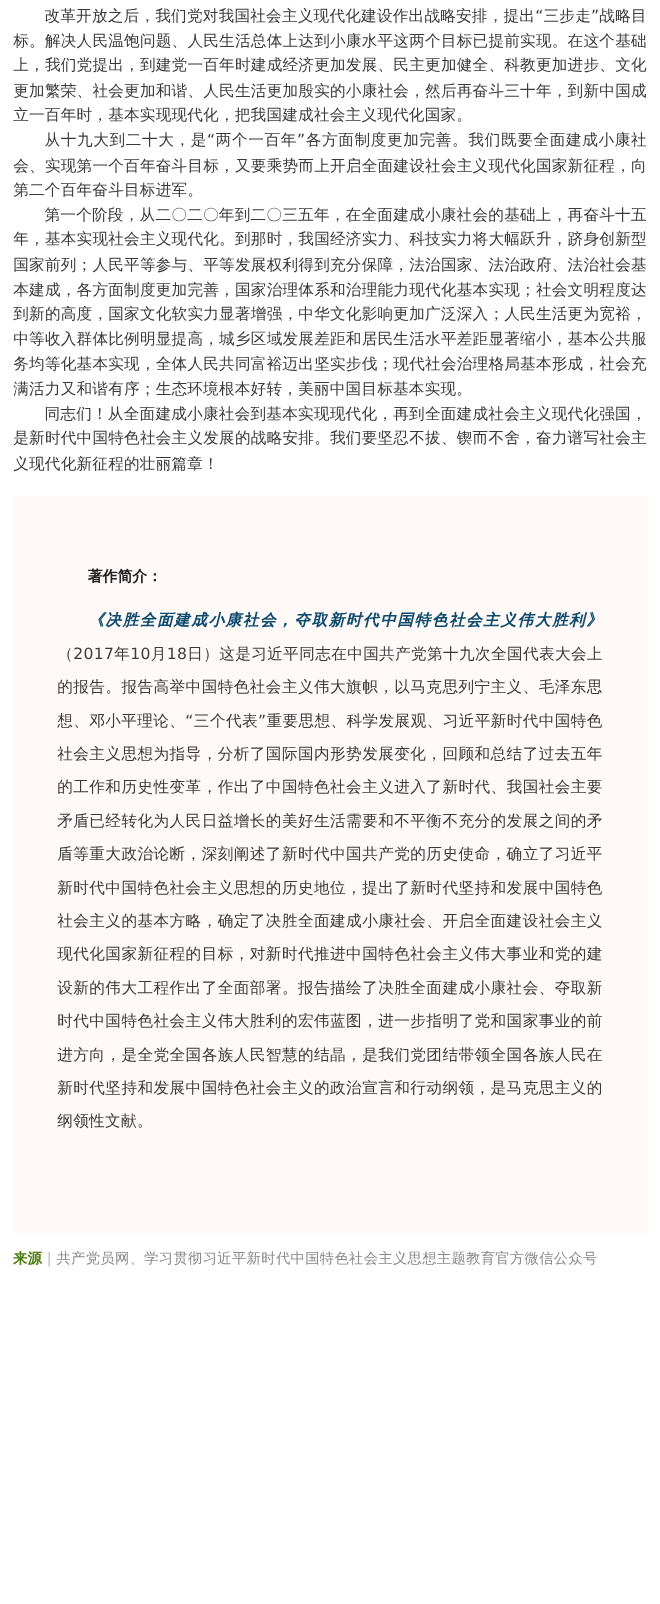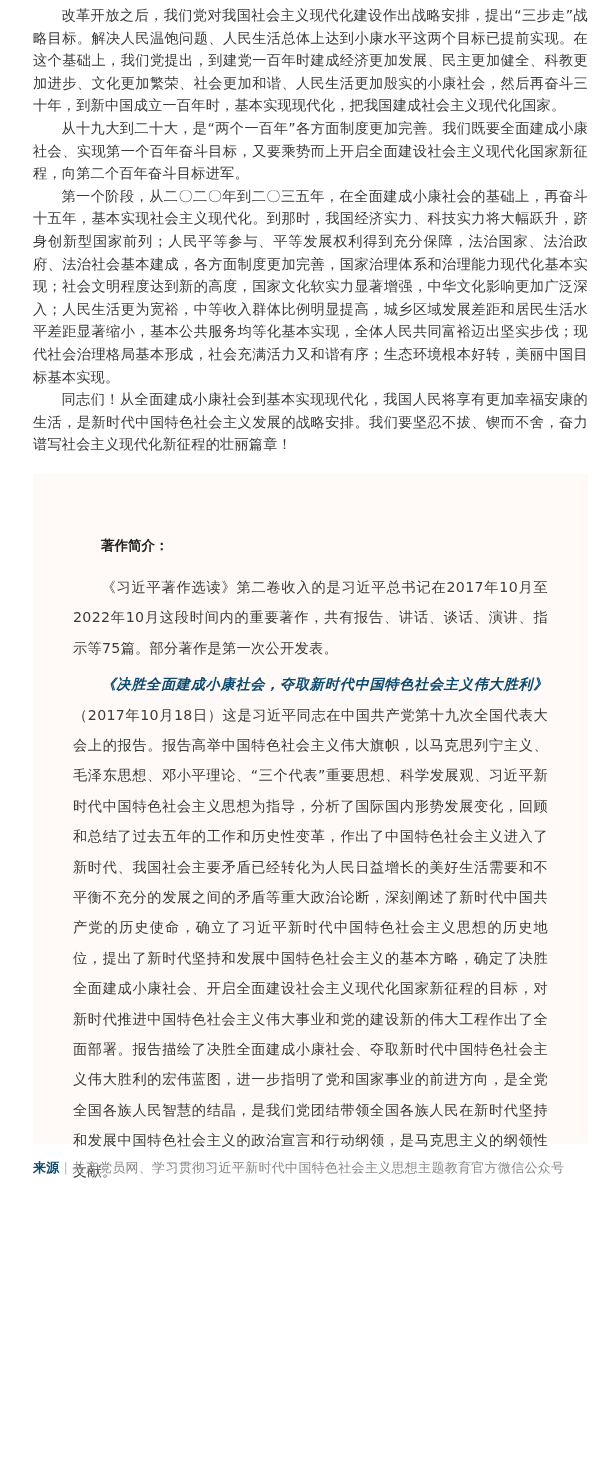--- a/index.html
+++ b/index.html
@@ -3,21 +3,21 @@
 <meta charset="utf-8">
 <style>
   html, body { margin: 0; padding: 0; background: #ffffff; }
   body {
     width: 600px;
     height: 1458px;
     overflow: hidden;
     font-family: "DejaVu Sans", "Liberation Sans", sans-serif;
     color: #3a3a3a;
   }
-  .article { padding: 4px 12px 0 12px; margin-left: 21px; }
+  .article { padding: 4px 12px 0 12px; }
   .main p {
     margin: 0;
     font-size: 14.2px;
     line-height: 22.6px;
     text-indent: 2em;
     text-align: justify;
     letter-spacing: 0.2px;
     color: #3a3a3a;
   }
   .intro-box {
@@ -26,21 +26,20 @@
     height: 670px;
     box-sizing: border-box;
     padding: 62px 40px 0 40px;
   }
   .intro-box .intro-heading {
     font-weight: bold;
     font-size: 13.5px;
     color: #222222;
     margin: 0 0 14px 28px;
     line-height: 22px;
-    font-family: Liberation Mono, monospace;
   }
   .intro-box p {
     margin: 0 0 6px 0;
     font-size: 14.2px;
     line-height: 30.4px;
     text-align: justify;
     color: #3a3a3a;
     letter-spacing: 0.3px;
   }
   .intro-box p.indent { text-indent: 2em; }
@@ -53,38 +52,37 @@
     letter-spacing: 0.6px;
     font-style: italic;
   }
   .source {
     margin-top: 14px;
     font-size: 13px;
     line-height: 20px;
     color: #888888;
     letter-spacing: 0.3px;
   }
-  .source .source-label { color: #0c4a6e; font-weight: bold; }
+  .source .source-label { color: #4d7c0f; font-weight: bold; }
   .source .sep { color: #bbbbbb; margin: 0 4px; }
 </style>
 </head>
 <body>
 
 <div class="article">
 
   <div class="main">
     <p>改革开放之后，我们党对我国社会主义现代化建设作出战略安排，提出“三步走”战略目标。解决人民温饱问题、人民生活总体上达到小康水平这两个目标已提前实现。在这个基础上，我们党提出，到建党一百年时建成经济更加发展、民主更加健全、科教更加进步、文化更加繁荣、社会更加和谐、人民生活更加殷实的小康社会，然后再奋斗三十年，到新中国成立一百年时，基本实现现代化，把我国建成社会主义现代化国家。</p>
     <p>从十九大到二十大，是“两个一百年”各方面制度更加完善。我们既要全面建成小康社会、实现第一个百年奋斗目标，又要乘势而上开启全面建设社会主义现代化国家新征程，向第二个百年奋斗目标进军。</p>
     <p>第一个阶段，从二〇二〇年到二〇三五年，在全面建成小康社会的基础上，再奋斗十五年，基本实现社会主义现代化。到那时，我国经济实力、科技实力将大幅跃升，跻身创新型国家前列；人民平等参与、平等发展权利得到充分保障，法治国家、法治政府、法治社会基本建成，各方面制度更加完善，国家治理体系和治理能力现代化基本实现；社会文明程度达到新的高度，国家文化软实力显著增强，中华文化影响更加广泛深入；人民生活更为宽裕，中等收入群体比例明显提高，城乡区域发展差距和居民生活水平差距显著缩小，基本公共服务均等化基本实现，全体人民共同富裕迈出坚实步伐；现代社会治理格局基本形成，社会充满活力又和谐有序；生态环境根本好转，美丽中国目标基本实现。</p>
-    <p>同志们！从全面建成小康社会到基本实现现代化，我国人民将享有更加幸福安康的生活，是新时代中国特色社会主义发展的战略安排。我们要坚忍不拔、锲而不舍，奋力谱写社会主义现代化新征程的壮丽篇章！</p>
+    <p>同志们！从全面建成小康社会到基本实现现代化，再到全面建成社会主义现代化强国，是新时代中国特色社会主义发展的战略安排。我们要坚忍不拔、锲而不舍，奋力谱写社会主义现代化新征程的壮丽篇章！</p>
   </div>
 
   <div class="intro-box">
     <div class="intro-heading">著作简介：</div>
-    <p class="indent">《习近平著作选读》第二卷收入的是习近平总书记在2017年10月至2022年10月这段时间内的重要著作，共有报告、讲话、谈话、演讲、指示等75篇。部分著作是第一次公开发表。</p>
     <p class="work indent"><span class="work-title">《决胜全面建成小康社会，夺取新时代中国特色社会主义伟大胜利》</span><span>（2017年10月18日）这是习近平同志在中国共产党第十九次全国代表大会上的报告。报告高举中国特色社会主义伟大旗帜，以马克思列宁主义、毛泽东思想、邓小平理论、“三个代表”重要思想、科学发展观、习近平新时代中国特色社会主义思想为指导，分析了国际国内形势发展变化，回顾和总结了过去五年的工作和历史性变革，作出了中国特色社会主义进入了新时代、我国社会主要矛盾已经转化为人民日益增长的美好生活需要和不平衡不充分的发展之间的矛盾等重大政治论断，深刻阐述了新时代中国共产党的历史使命，确立了习近平新时代中国特色社会主义思想的历史地位，提出了新时代坚持和发展中国特色社会主义的基本方略，确定了决胜全面建成小康社会、开启全面建设社会主义现代化国家新征程的目标，对新时代推进中国特色社会主义伟大事业和党的建设新的伟大工程作出了全面部署。报告描绘了决胜全面建成小康社会、夺取新时代中国特色社会主义伟大胜利的宏伟蓝图，进一步指明了党和国家事业的前进方向，是全党全国各族人民智慧的结晶，是我们党团结带领全国各族人民在新时代坚持和发展中国特色社会主义的政治宣言和行动纲领，是马克思主义的纲领性文献。</span></p>
   </div>
 
   <div class="source">
     <span class="source-label">来源</span><span class="sep">|</span><span>共产党员网、学习贯彻习近平新时代中国特色社会主义思想主题教育官方微信公众号</span>
   </div>
 
 </div>
 
 </body></html>

